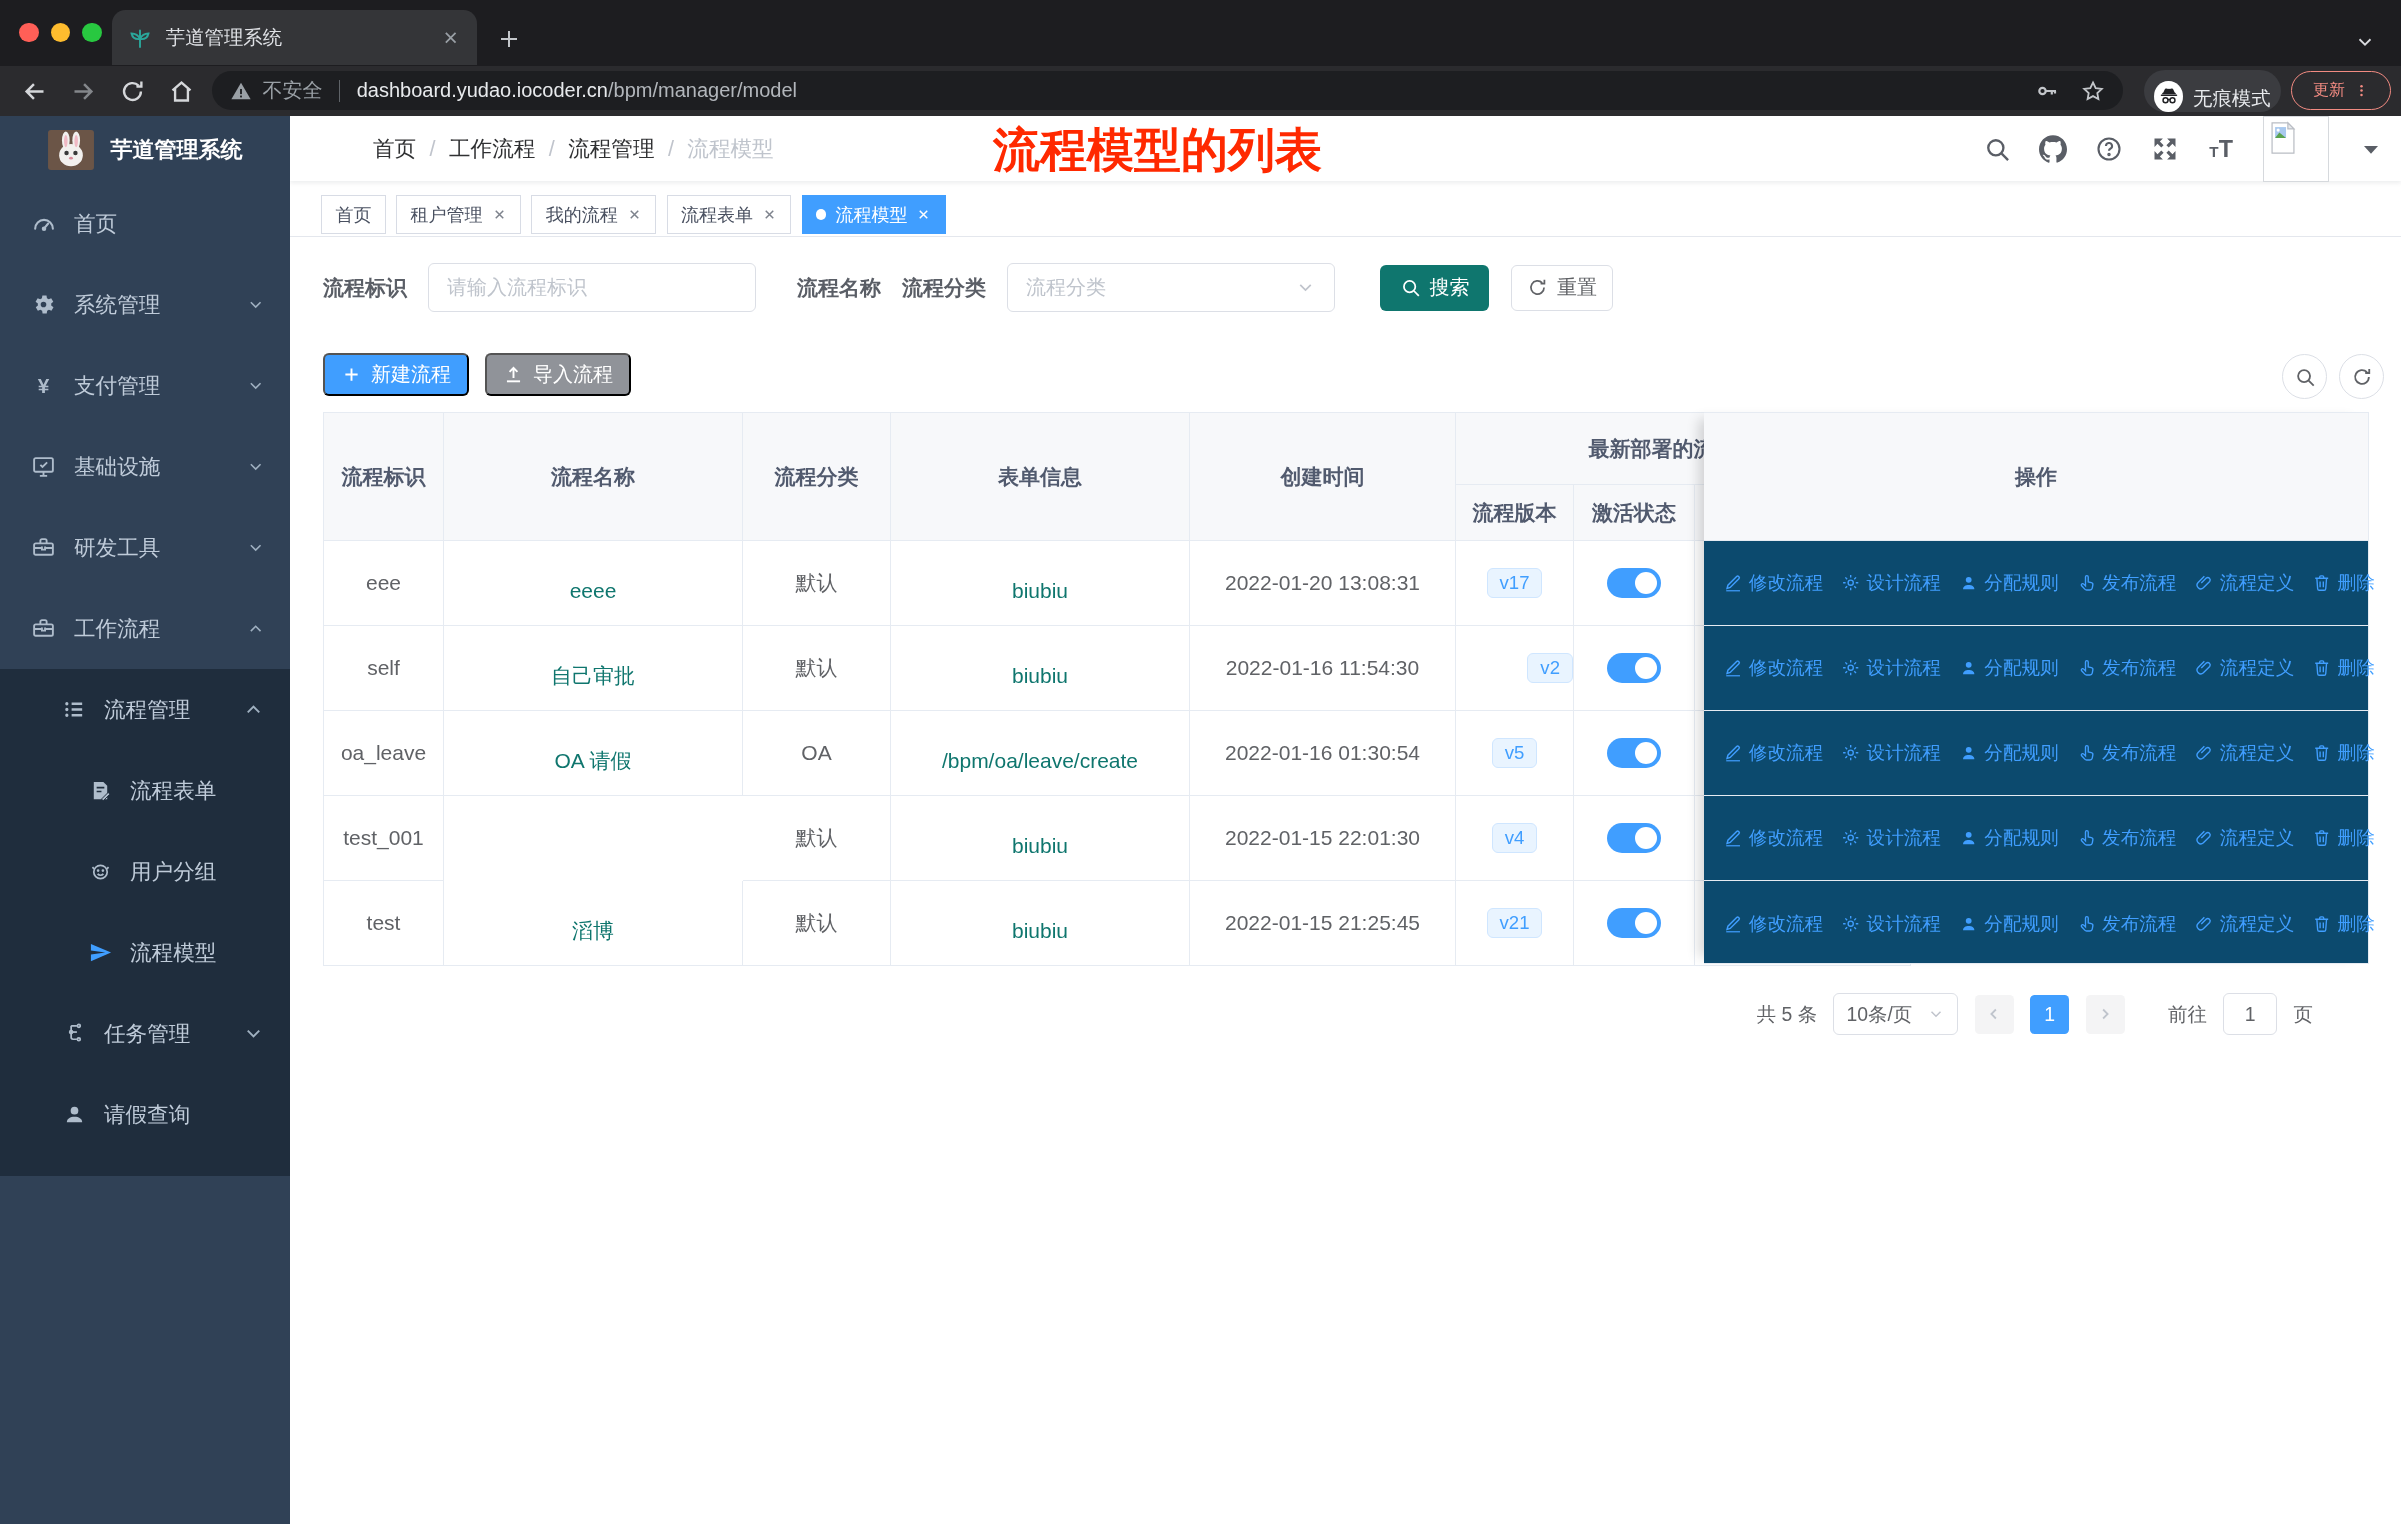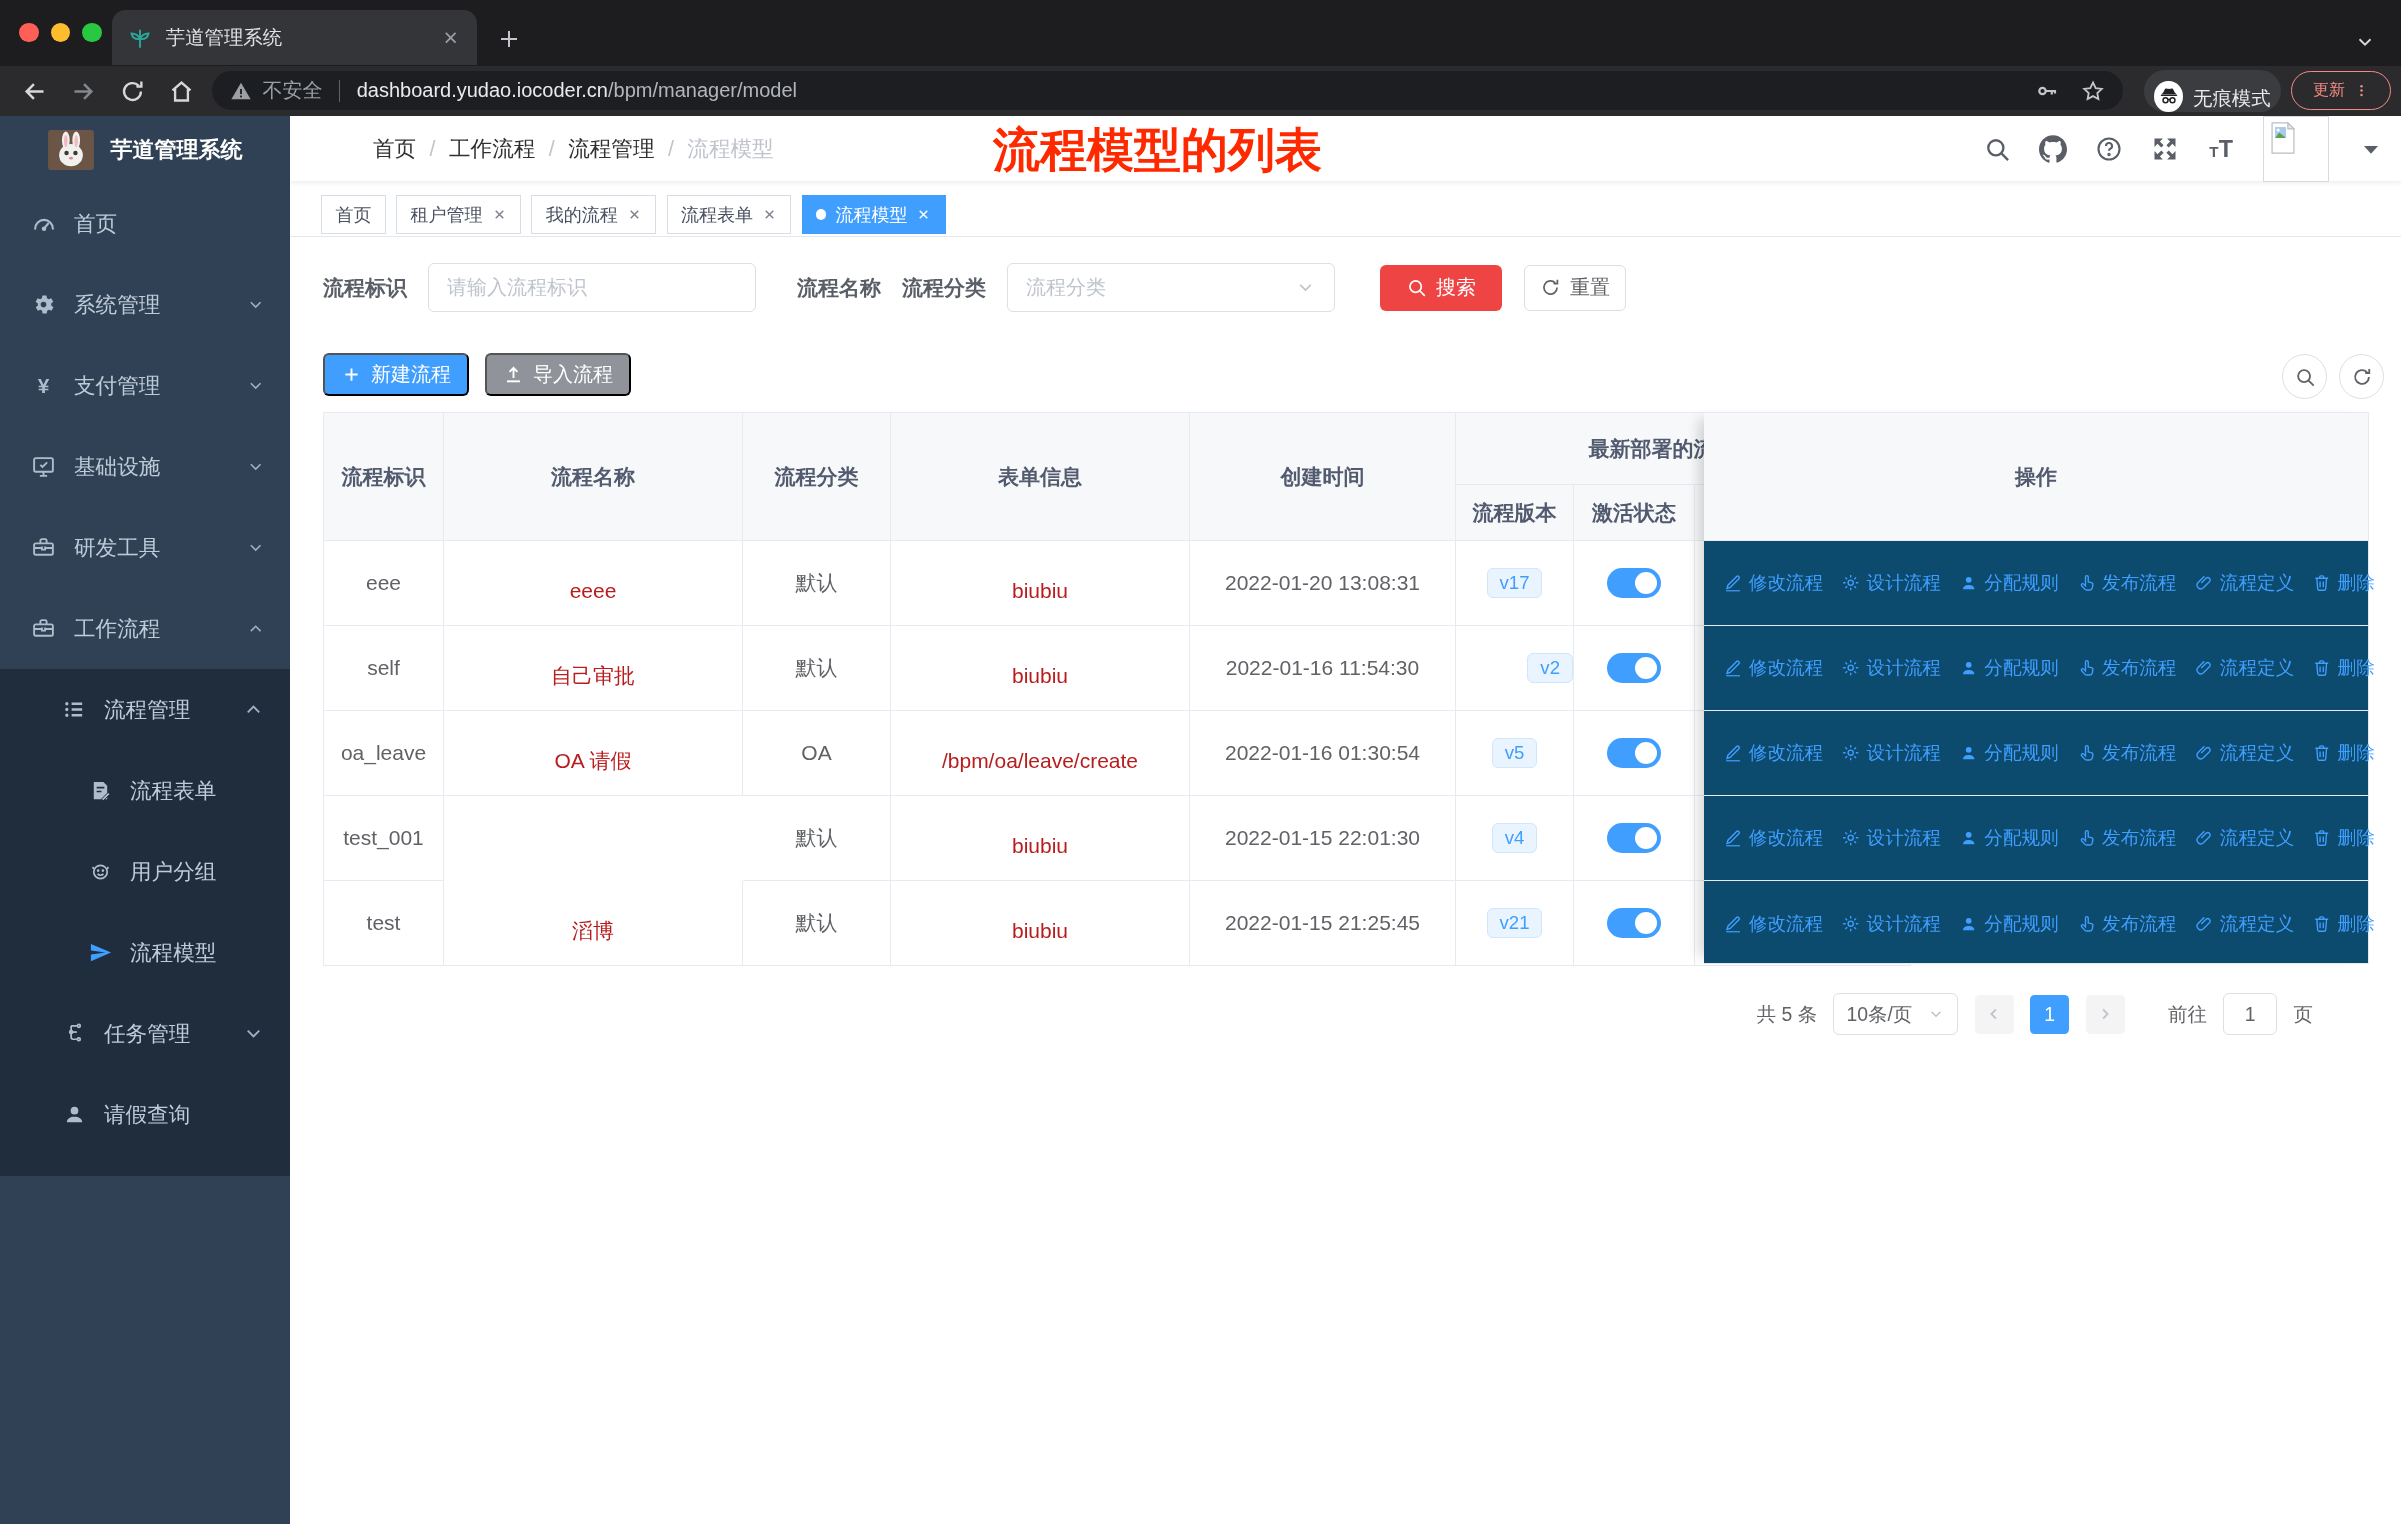--- a/index.html
+++ b/index.html
@@ -98,42 +98,42 @@
           font-size:20px;color:#606266;padding:0 18px;outline:none;background:#fff;margin-right:41px;
           font-family:"Liberation Sans","DejaVu Sans",sans-serif;}
   .finput::placeholder{color:#bfc4cc;}
   .fselect{width:328px;height:49px;border:1.5px solid #dcdfe6;border-radius:6px;box-sizing:border-box;
            display:flex;align-items:center;justify-content:space-between;padding:0 18px;background:#fff;margin-right:45px;}
   .fselect .ph{font-size:20px;color:#bfc4cc;}
   .fselect .ic{width:21px;height:21px;color:#c0c4cc;}
   .btn{height:46px;border-radius:6px;display:flex;align-items:center;justify-content:center;gap:9px;
        font-size:20px;box-sizing:border-box;cursor:pointer;white-space:nowrap;}
   .btn .ic{width:21px;height:21px;}
-  .btn-search{width:122px;background:#ef4444;color:#fff;border:none;}
+  .btn-search{width:109px;background:#0f766e;color:#fff;border:none;}
   .btn-reset{width:102px;background:#fff;color:#606266;border:1.5px solid #dcdfe6;margin-left:22px;}
 
   
   .btn-create{position:absolute;left:33px;top:237px;width:146px;height:43px;background:#409eff;color:#fff;}
   .btn-import{position:absolute;left:195px;top:237px;width:146px;height:43px;background:#909399;color:#fff;}
   .circle-btn{position:absolute;top:238px;width:45px;height:45px;border:1.5px solid #dcdfe6;border-radius:50%;
               background:#fff;box-sizing:border-box;display:flex;align-items:center;justify-content:center;color:#606266;}
   .circle-btn .ic{width:22px;height:22px;}
   .circle-search{left:1992px;}
   .circle-refresh{left:2049px;}
 
   
   .table{position:absolute;left:33px;top:296px;width:2046px;height:552px;}
   .tgrid{position:absolute;left:0;top:0;width:1586px;display:grid;
          grid-template-columns:120px 299px 148px 299px 266px 118px 121px 216px;
          grid-template-rows:72px 56px repeat(5,85px);
          border-top:1.5px solid #e6ebf2;border-left:1.5px solid #e6ebf2;box-sizing:border-box;}
   .tc{border-right:1.5px solid #e6ebf2;border-bottom:1.5px solid #e6ebf2;display:flex;align-items:center;
       justify-content:center;box-sizing:border-box;font-size:21px;color:#606266;background:#fff;overflow:hidden;}
   .th{background:#f7f8fa;color:#515a6e;font-weight:600;}
-  .tlink{color:#b91c1c;text-decoration:none;cursor:pointer;margin-top:15px;}
+  .tlink{color:#0f766e;text-decoration:none;cursor:pointer;margin-top:15px;}
   .vtag{display:inline-block;padding:5.2px 12px;background:#e9f4ff;border:1.5px solid #cfe6ff;border-radius:6px;
         color:#409eff;font-size:18.6px;line-height:1;}
   .switch{width:54px;height:30px;border-radius:15px;background:#409eff;position:relative;display:inline-block;cursor:pointer;}
   .switch::after{content:"";position:absolute;right:3.7px;top:3.7px;width:22px;height:22px;border-radius:50%;background:#fff;}
   .opcol{position:absolute;left:1381px;top:0;width:665px;height:552px;background:#0c4a6e;
          box-shadow:-12px 0 12px -7.4px rgba(0,0,0,.16);border:1.5px solid #e6ebf2;border-left:none;box-sizing:border-box;}
   .ophead{height:128px;background:#f7f8fa;border-bottom:1.5px solid #e6ebf2;display:flex;align-items:center;
           justify-content:center;font-size:21px;color:#515a6e;font-weight:600;box-sizing:border-box;}
   .oprow{height:85px;border-bottom:1.5px solid #e6ebf2;display:flex;align-items:center;padding-left:19.4px;
          gap:18px;box-sizing:border-box;}

